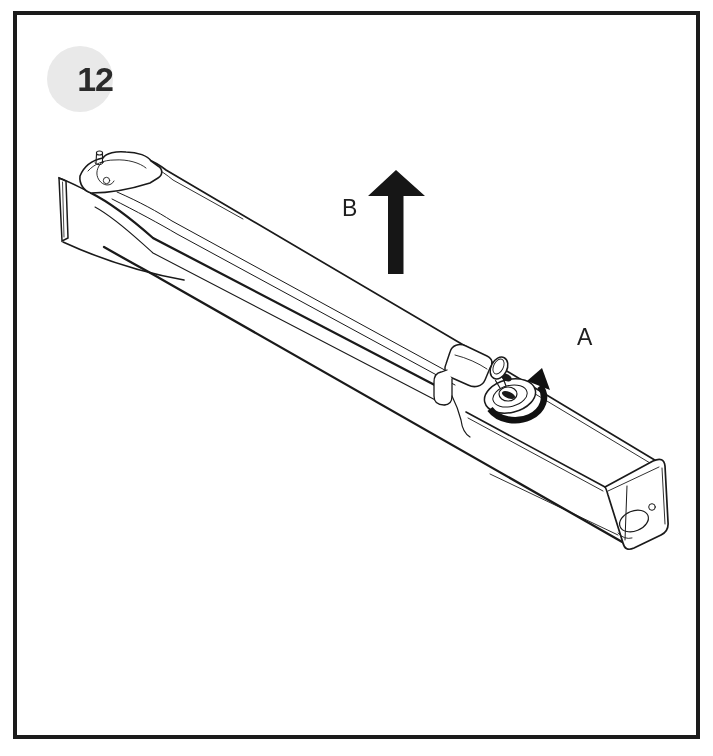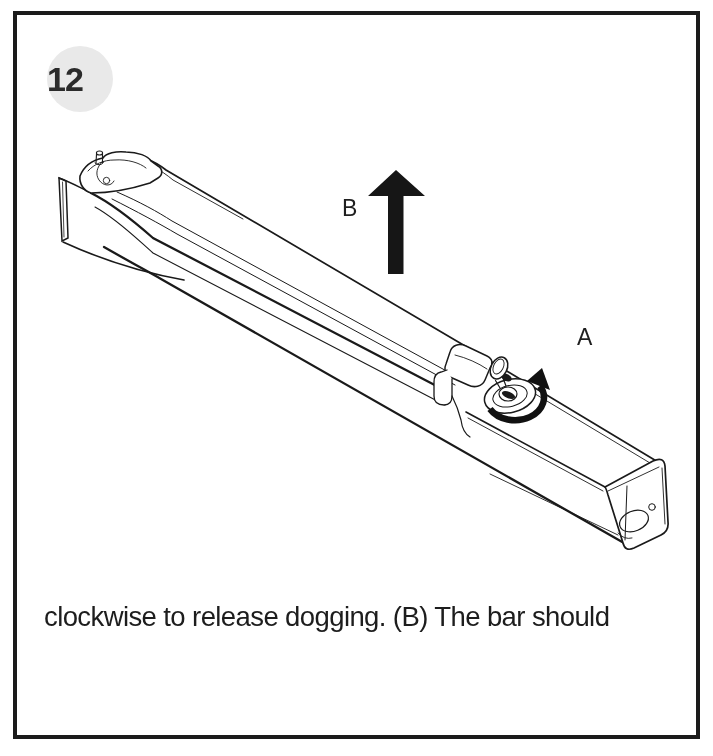--- a/index.html
+++ b/index.html
@@ -11,21 +11,21 @@
     position:relative; width:713px; height:756px; background:var(--bg);
     font-family:"Liberation Sans", sans-serif; overflow:hidden;
   }
   .frame{
     position:absolute; left:13px; top:11px; width:687px; height:728px;
     border:4px solid var(--frame); box-sizing:border-box; background:var(--bg);
   }
   .badge{
     position:absolute; left:47px; top:46px; width:66px; height:66px;
     border-radius:50%; background:var(--badge-bg);
-    display:flex; align-items:center; justify-content:flex-start;
+    display:flex; align-items:center; justify-content:flex-end;
   }
   .badge span{
     font-size:34px; font-weight:bold; color:var(--badge-text);
     letter-spacing:-1px;
   }
   .figure-svg{position:absolute; left:0; top:0; width:713px; height:756px;}
   .caption{
     position:absolute; left:44px; top:601px; width:640px;
     font-size:27.5px; line-height:31.5px; letter-spacing:-0.6px;
     color:var(--text);
@@ -113,15 +113,14 @@
       <polygon points="542,368 527,381 550,390" fill="#111111"></polygon>
     </g>
 
     <polygon points="396,170 368,196 388,196 388,274 403.5,274 403.5,196 425,196" fill="#161616"></polygon>
 
     <text x="342" y="216" class="svg-label">B</text>
     <text x="577" y="345" class="svg-label">A</text>
   </svg>
 
   <div class="caption">
-    <div>clockwise to release dogging. (B) The bar should</div>
   </div>
 </div>
 
 </body></html>

